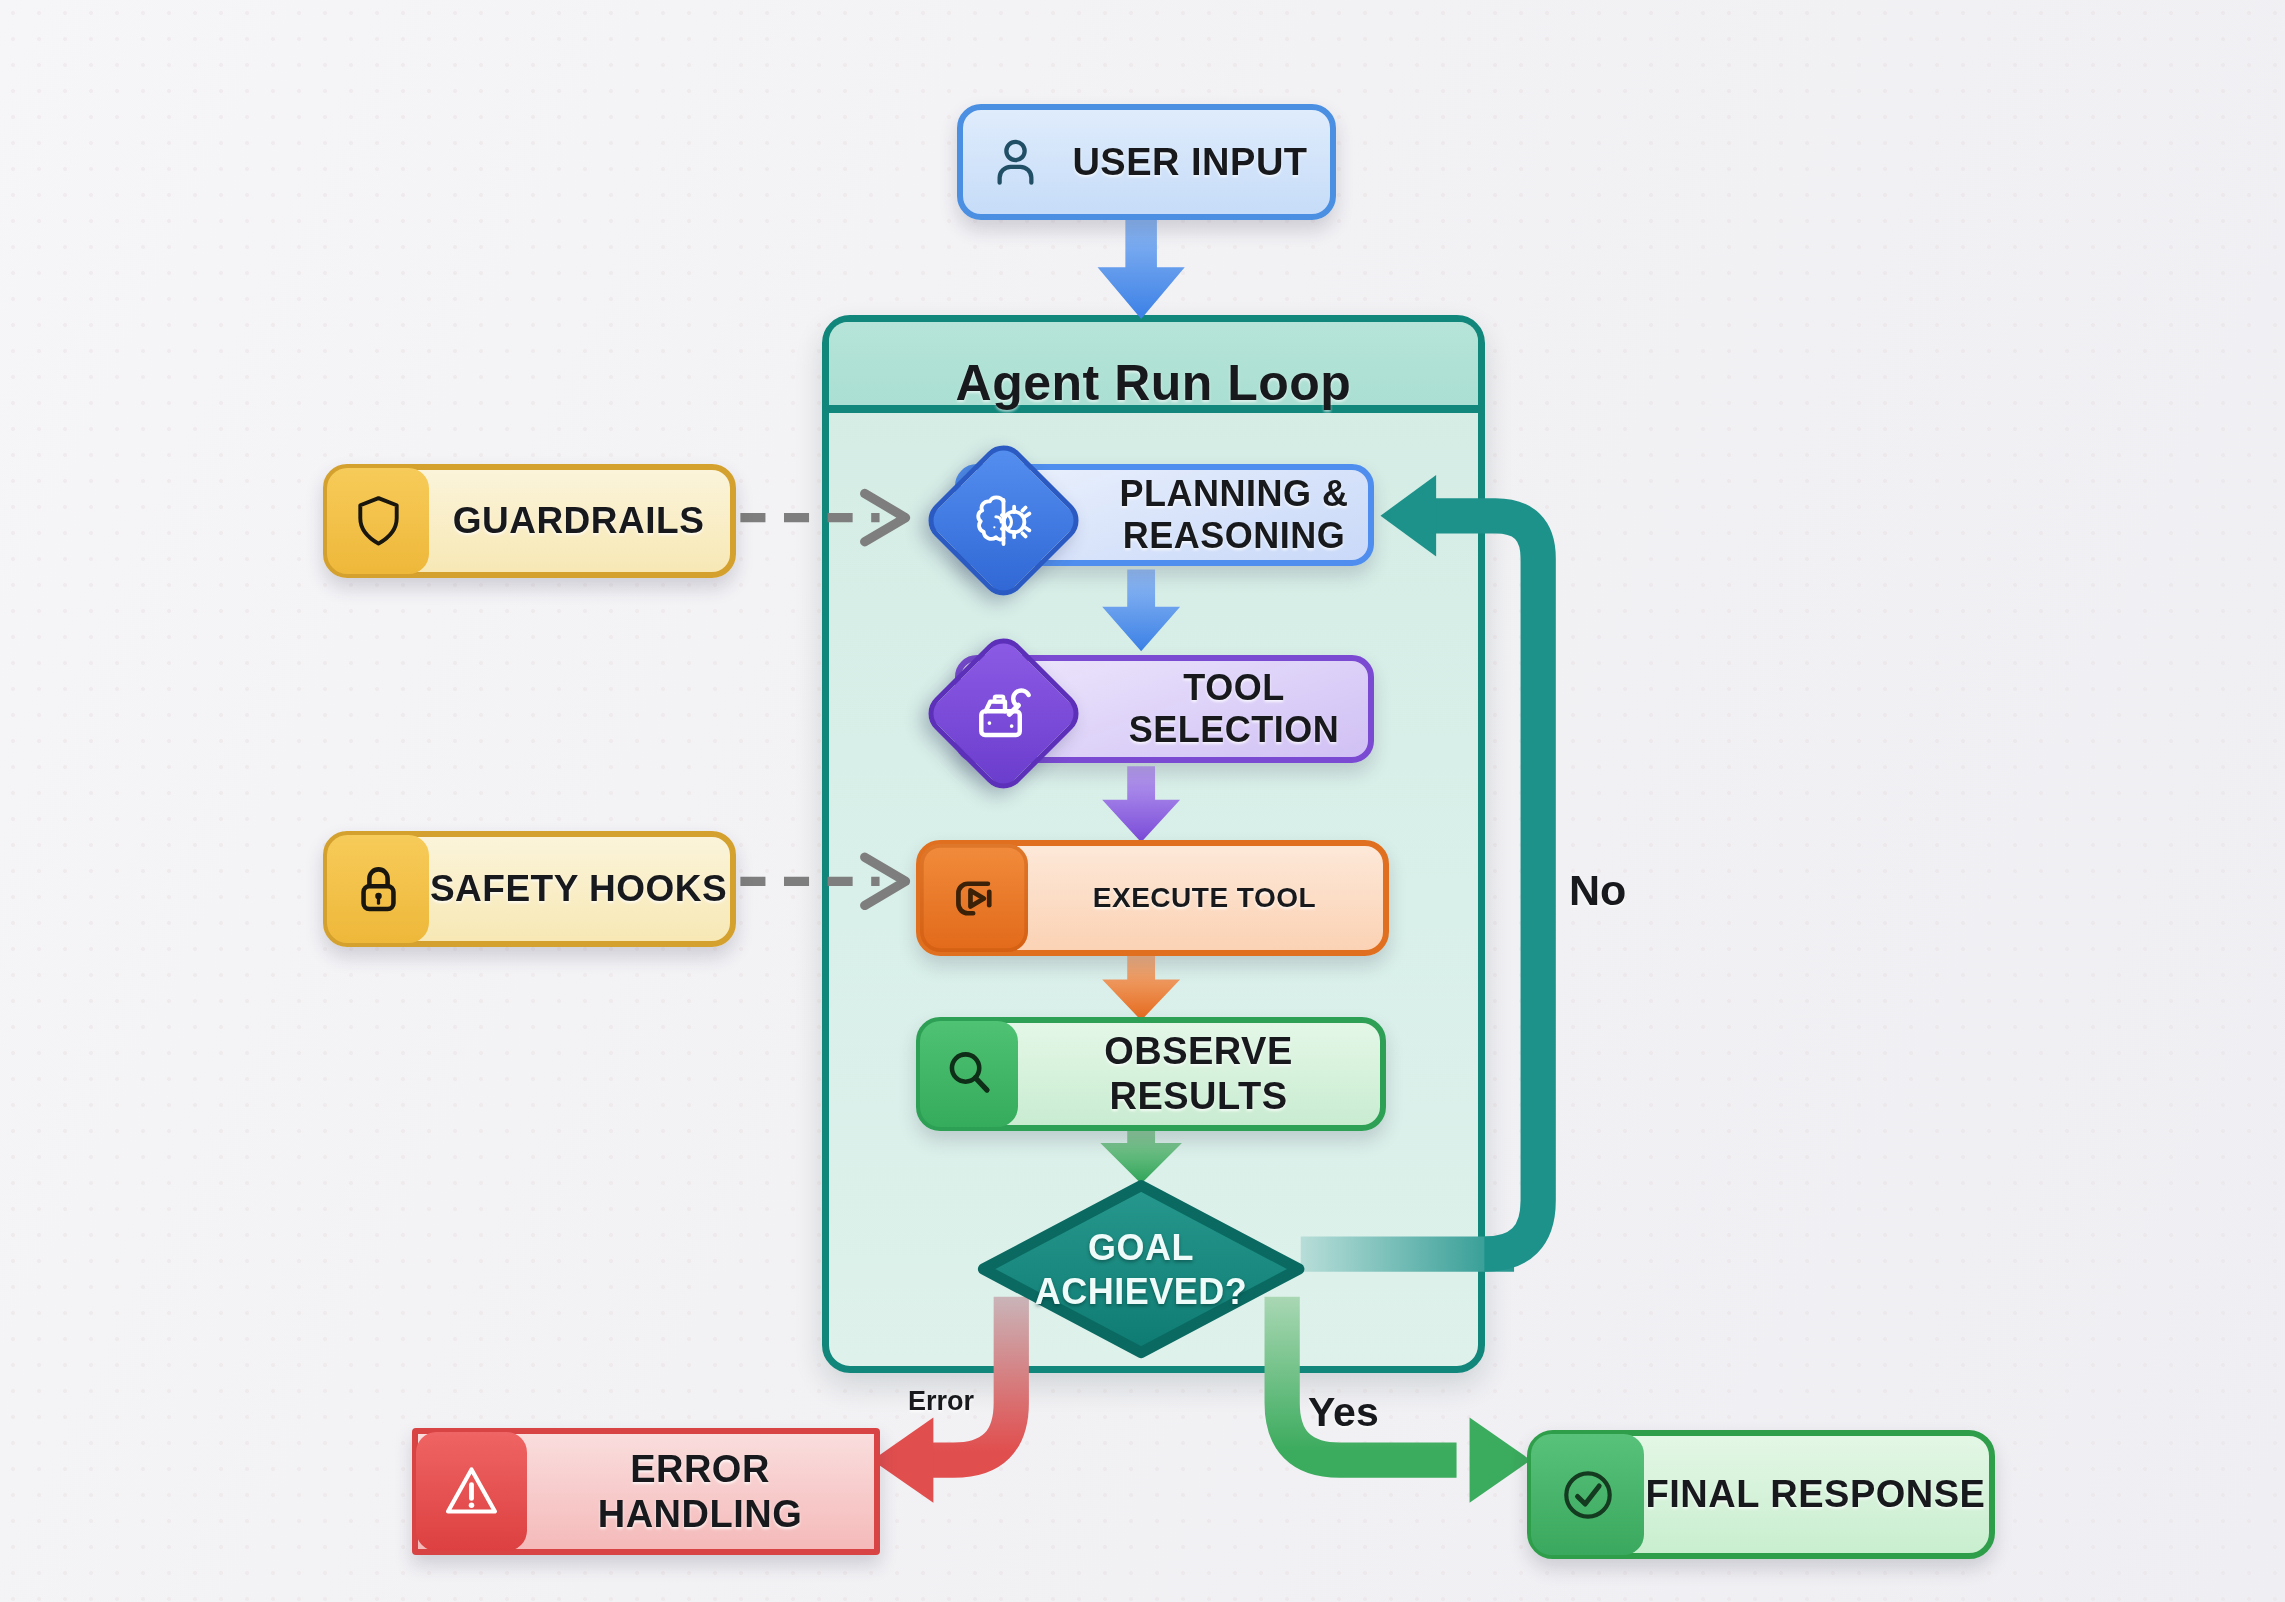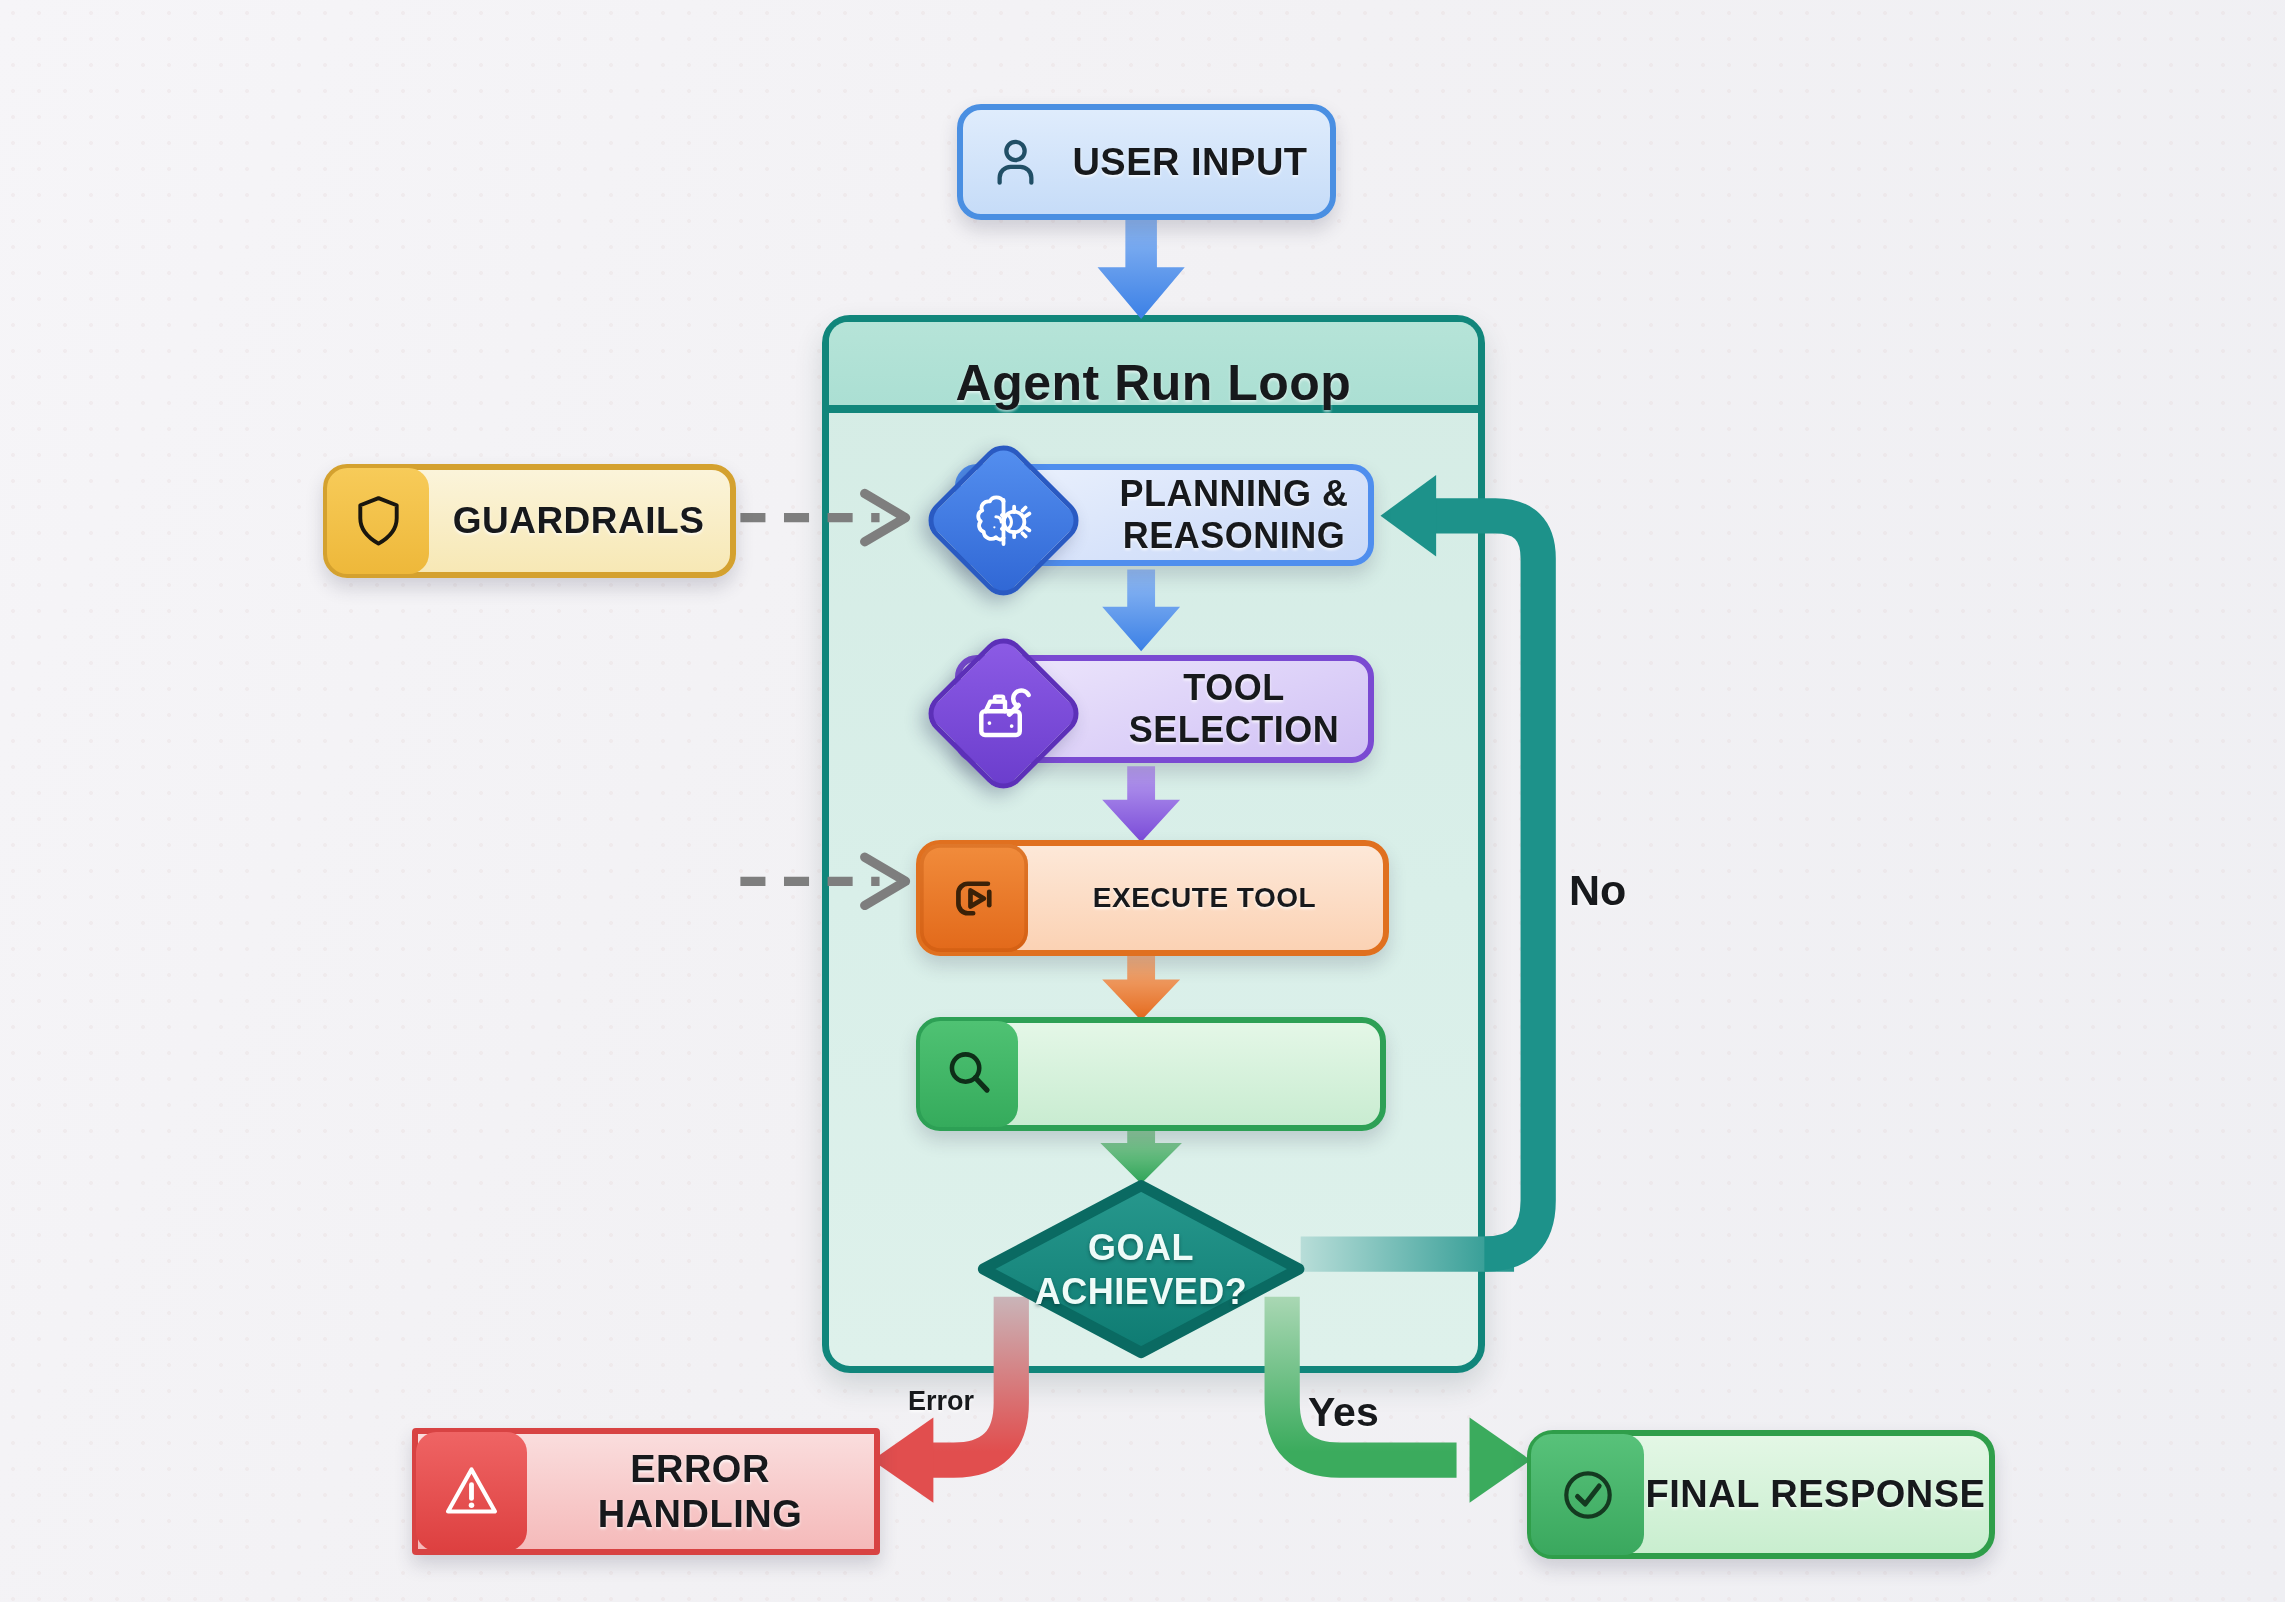--- a/index.html
+++ b/index.html
@@ -321,38 +321,54 @@
     </div>
   </div>
 
   <div class="abs node n-obs">
     <div class="seg">
       <svg class="ic-search" width="65" height="65" viewBox="0 0 100 100" fill="none" stroke="currentColor">
         <circle cx="44" cy="40" r="21" stroke-width="7"></circle>
         <path d="M59 55 L77 74" stroke-width="8" stroke-linecap="round"></path>
       </svg>
     </div>
+    <div class="rest" style="padding-left:95px;">
+      <span class="label">OBSERVE RESULTS</span>
+    </div>
   </div>
 
   <div class="abs goal-text">
     <span>GOAL</span>
     <span>ACHIEVED?</span>
   </div>
 
   <div class="abs node n-guard">
     <div class="seg">
       <svg class="ic-shield" width="65" height="65" viewBox="0 0 100 100" fill="none" stroke="currentColor" stroke-linejoin="round">
         <path d="M50 14 L78 25 V45 c0 18-12 30-28 39 C34 75 22 63 22 45 V25 Z" stroke-width="6"></path>
       </svg>
     </div>
     <div class="rest" style="padding-left:98px;">
       <span class="label">GUARDRAILS</span>
     </div>
   </div>
 
+  <div class="abs node n-safe">
+    <div class="seg">
+      <svg class="ic-lock" width="65" height="65" viewBox="0 0 100 100" fill="none" stroke="currentColor">
+        <path d="M36 45 V33 a14 14 0 0 1 28 0 V45" stroke-width="7"></path>
+        <rect x="27" y="45" width="46" height="35" rx="9" stroke-width="7"></rect>
+        <circle cx="50" cy="60" r="5" fill="currentColor" stroke="none"></circle>
+        <path d="M50 63 v8" stroke-width="5" stroke-linecap="round"></path>
+      </svg>
+    </div>
+    <div class="rest" style="padding-left:98px;">
+      <span class="label">SAFETY HOOKS</span>
+    </div>
+  </div>
 
   <div class="abs node n-err">
     <div class="seg">
       <svg class="ic-warn" width="69" height="69" viewBox="0 0 100 100" fill="none" stroke="currentColor" stroke-linejoin="round">
         <path d="M50 18 L84 79 H16 Z" stroke-width="6"></path>
         <path d="M50 40 V 60" stroke-width="7" stroke-linecap="round"></path>
         <circle cx="50" cy="70" r="4" fill="currentColor" stroke="none"></circle>
       </svg>
     </div>
     <div class="rest" style="padding-left:108px;">

